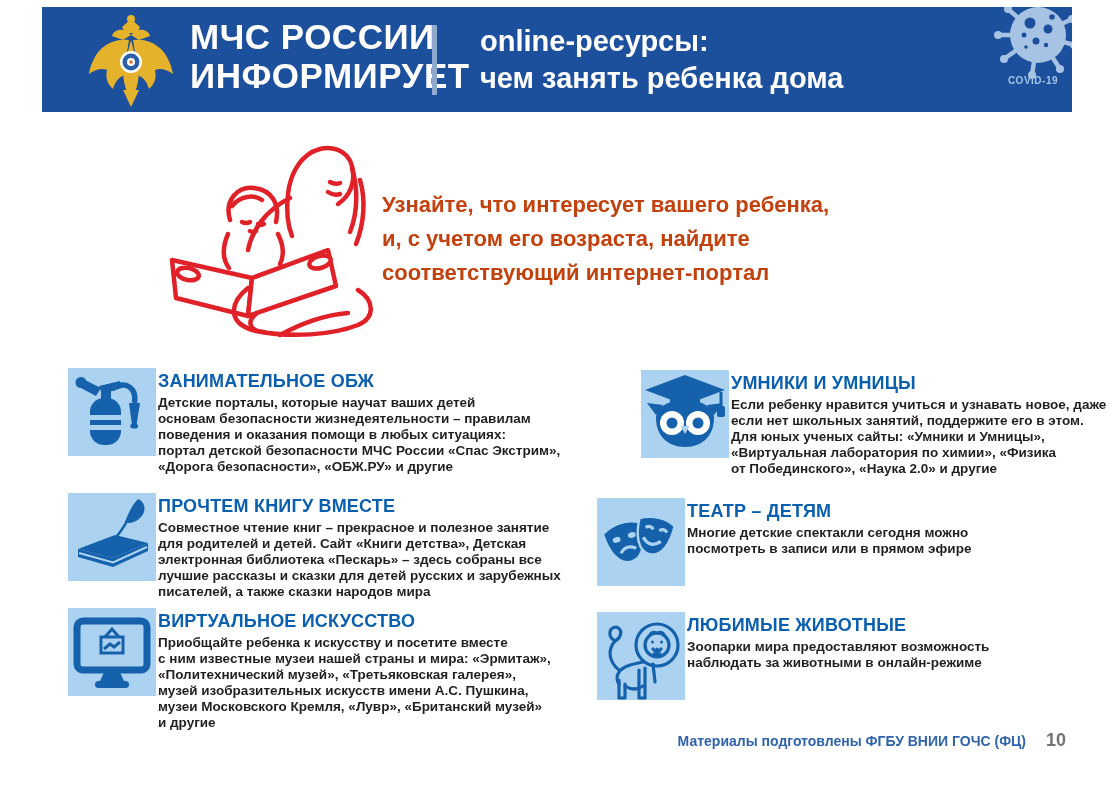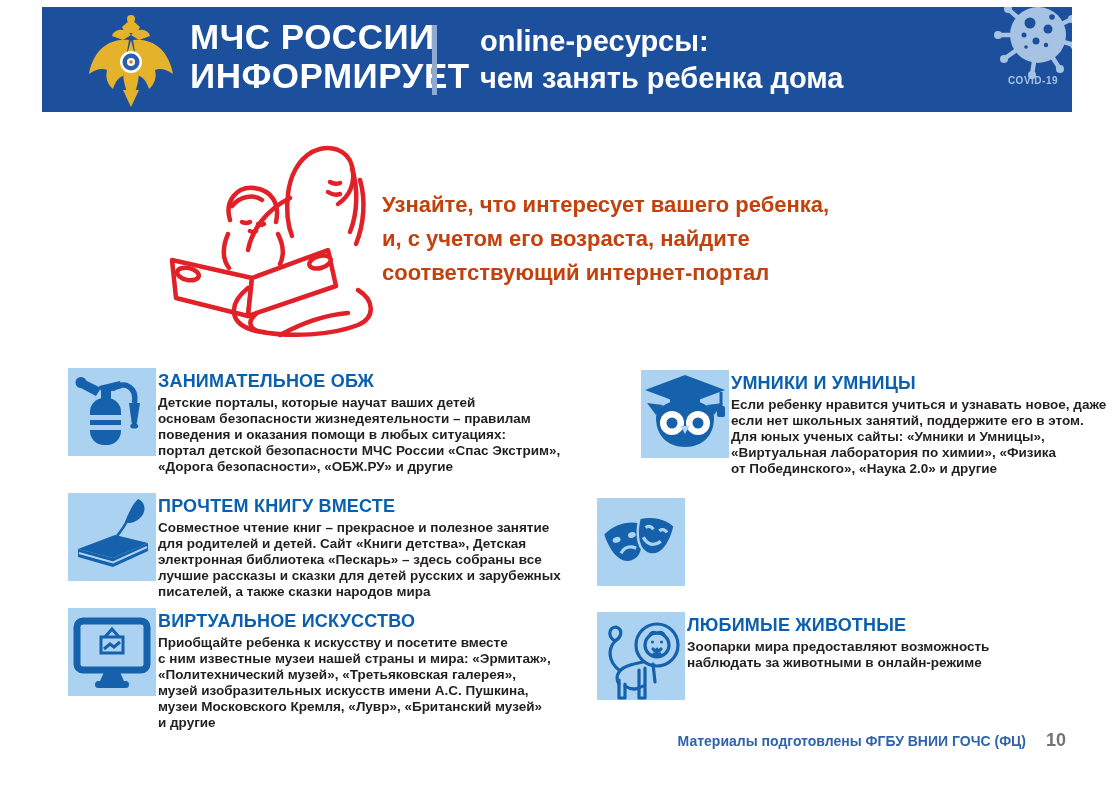--- a/index.html
+++ b/index.html
@@ -256,20 +256,25 @@
         <path d="M22 53 q8 -7 16 0" stroke="#ABD3F1" stroke-width="3.2" fill="none"></path>
       </g>
       <g transform="rotate(13 58 42)">
         <path d="M38 24 C50 18 64 18 74 24 C74 42 68 57 56 57 C44 57 38 42 38 24 Z" fill="#1561AC" stroke="#ABD3F1" stroke-width="2.4"></path>
         <path d="M46 32 q4 -4 8 0" stroke="#ABD3F1" stroke-width="3" fill="none"></path>
         <path d="M60 32 q4 -4 8 0" stroke="#ABD3F1" stroke-width="3" fill="none"></path>
         <path d="M46 42 q9 10 18 0" stroke="#ABD3F1" stroke-width="3.4" fill="none"></path>
       </g>
     </svg>
   </div>
+  <div class="stext">
+    <div class="stitle">ТЕАТР – ДЕТЯМ</div>
+    <div class="sbody">Многие детские спектакли сегодня можно
+посмотреть в записи или в прямом эфире</div>
+  </div>
 </div>
 
 <div class="abs section" style="left:597px;top:612px;">
   <div class="tile">
     <svg viewBox="0 0 88 88">
       <g fill="none" stroke="#1561AC" stroke-width="3.2" stroke-linecap="round" stroke-linejoin="round">
         <circle cx="60" cy="33" r="21"></circle>
         <circle cx="60" cy="33" r="12"></circle>
         <path d="M53 23 a4 4 0 0 1 6 -2 M61 21 a4 4 0 0 1 6 2"></path>
         <path d="M56 37 q4 5 8 0 M60 37 v4 M57 42 q3 3 6 0"></path>

